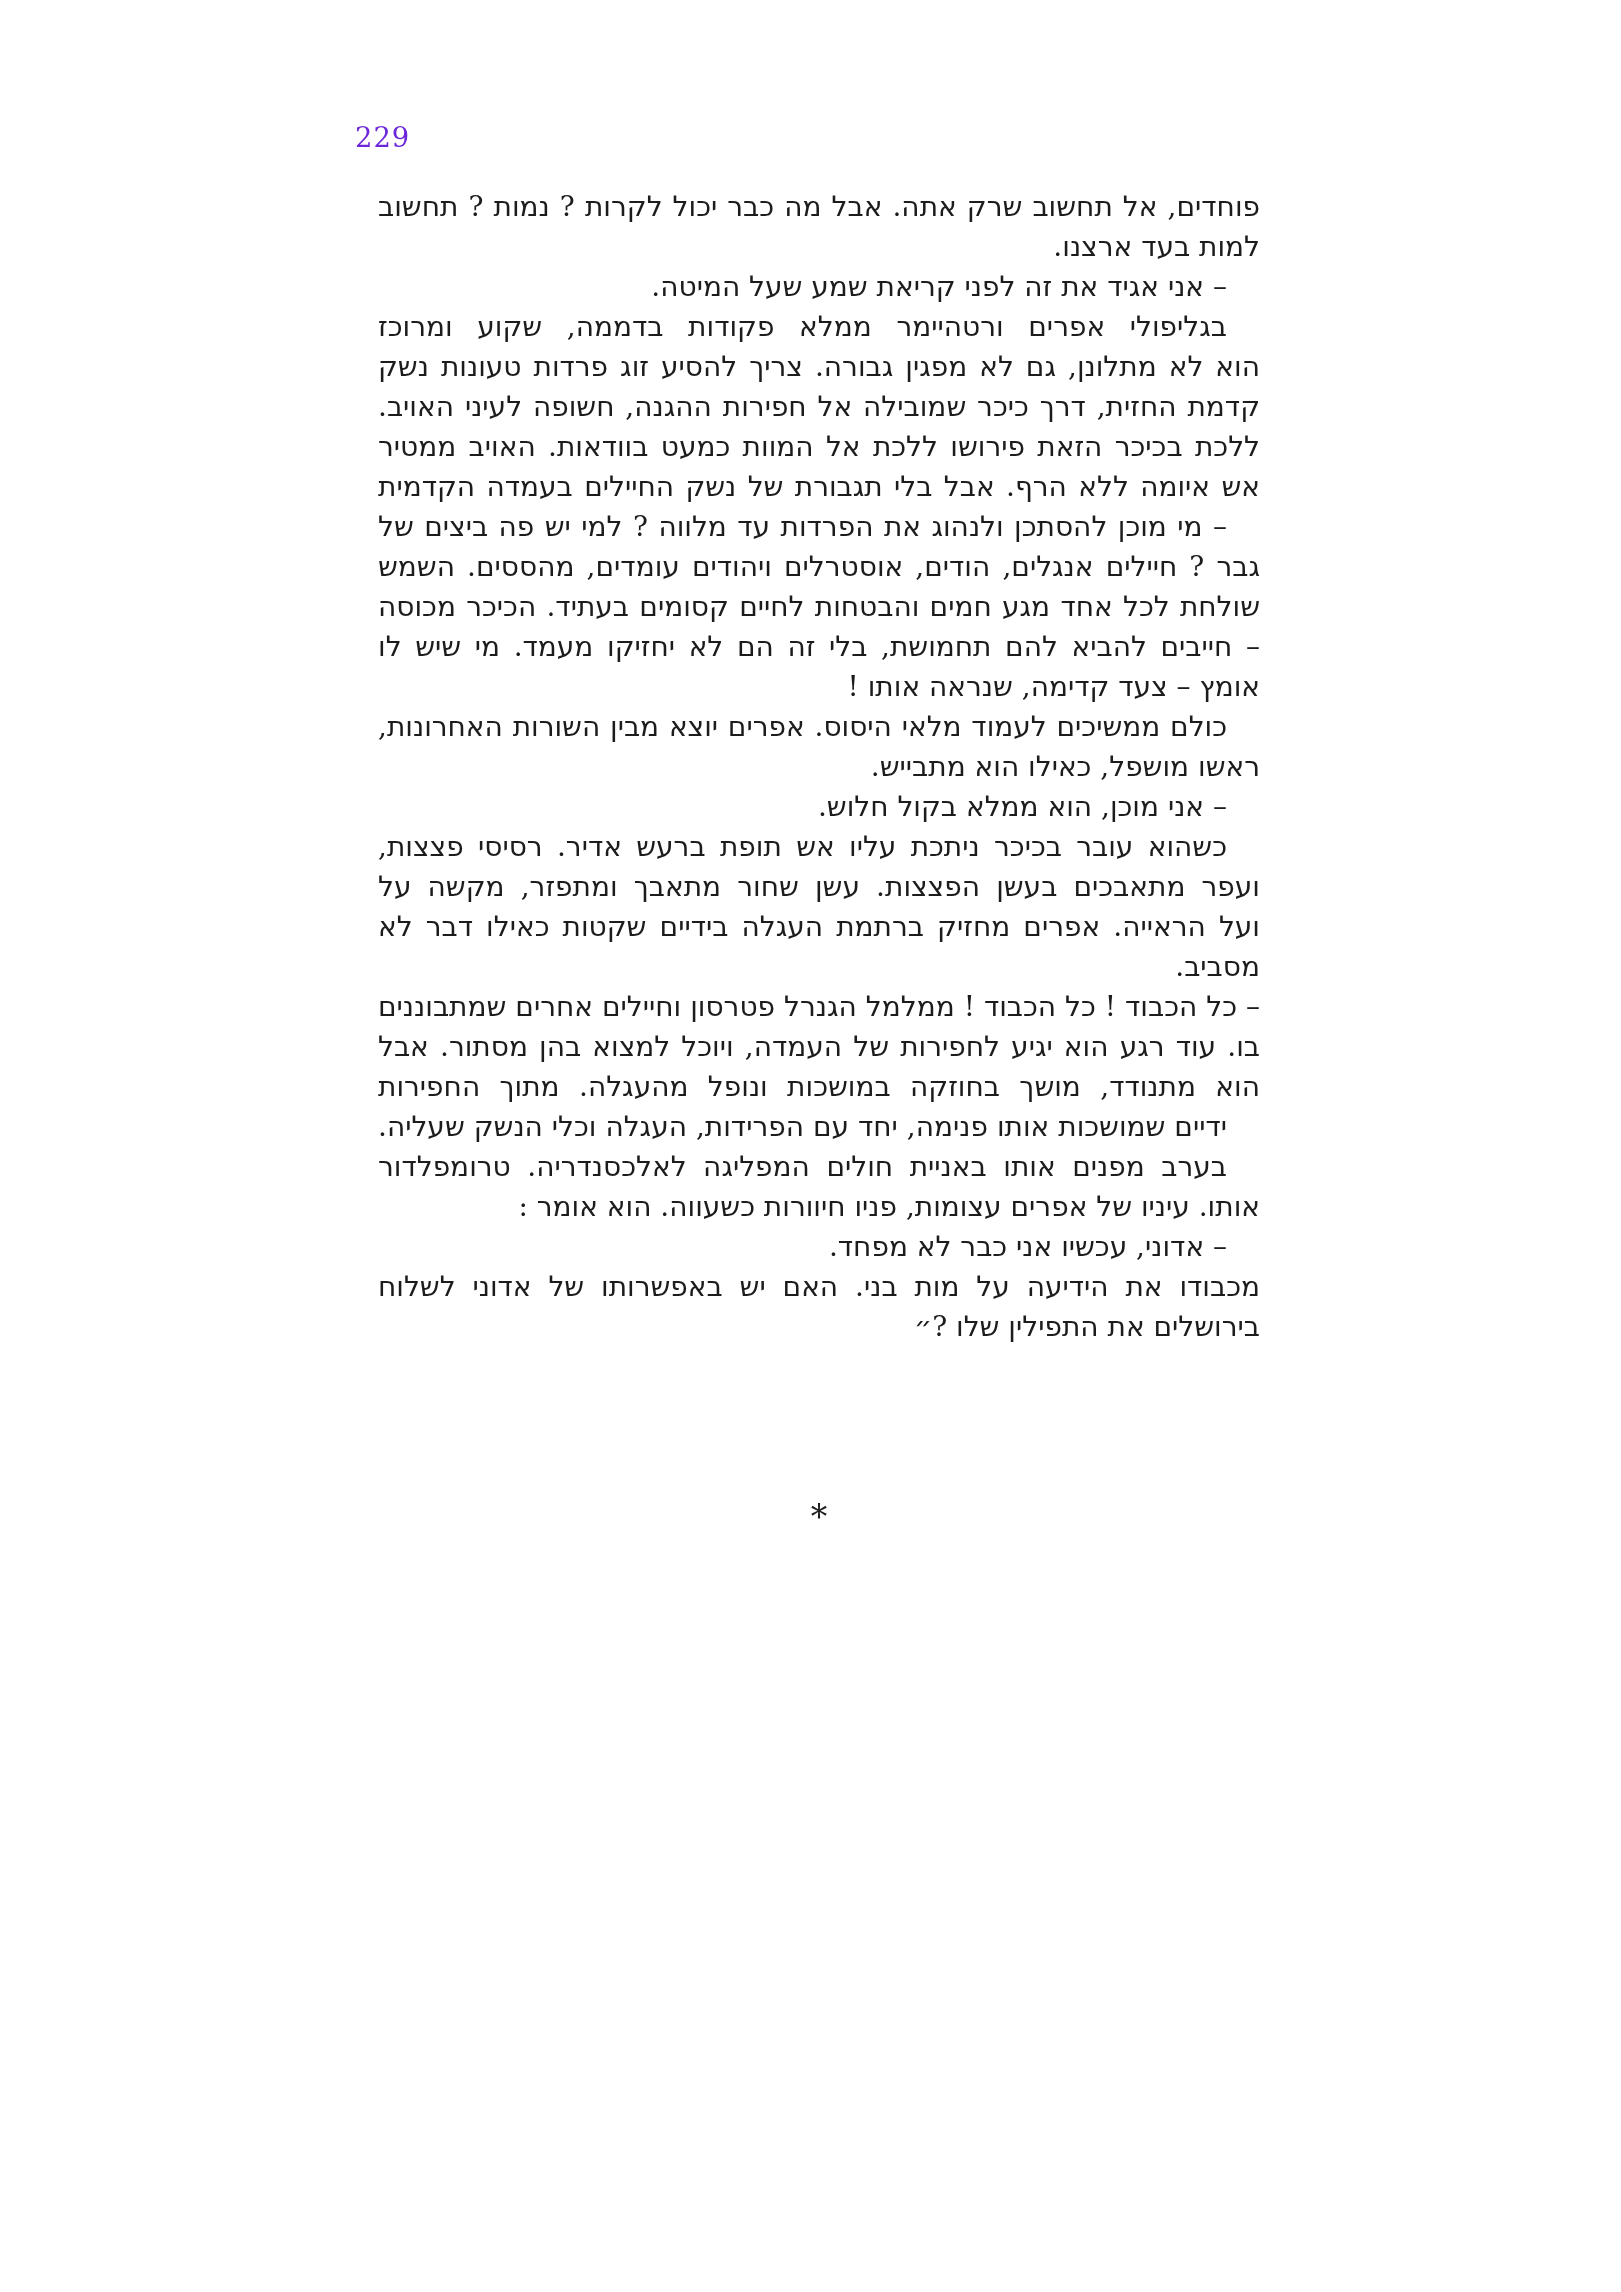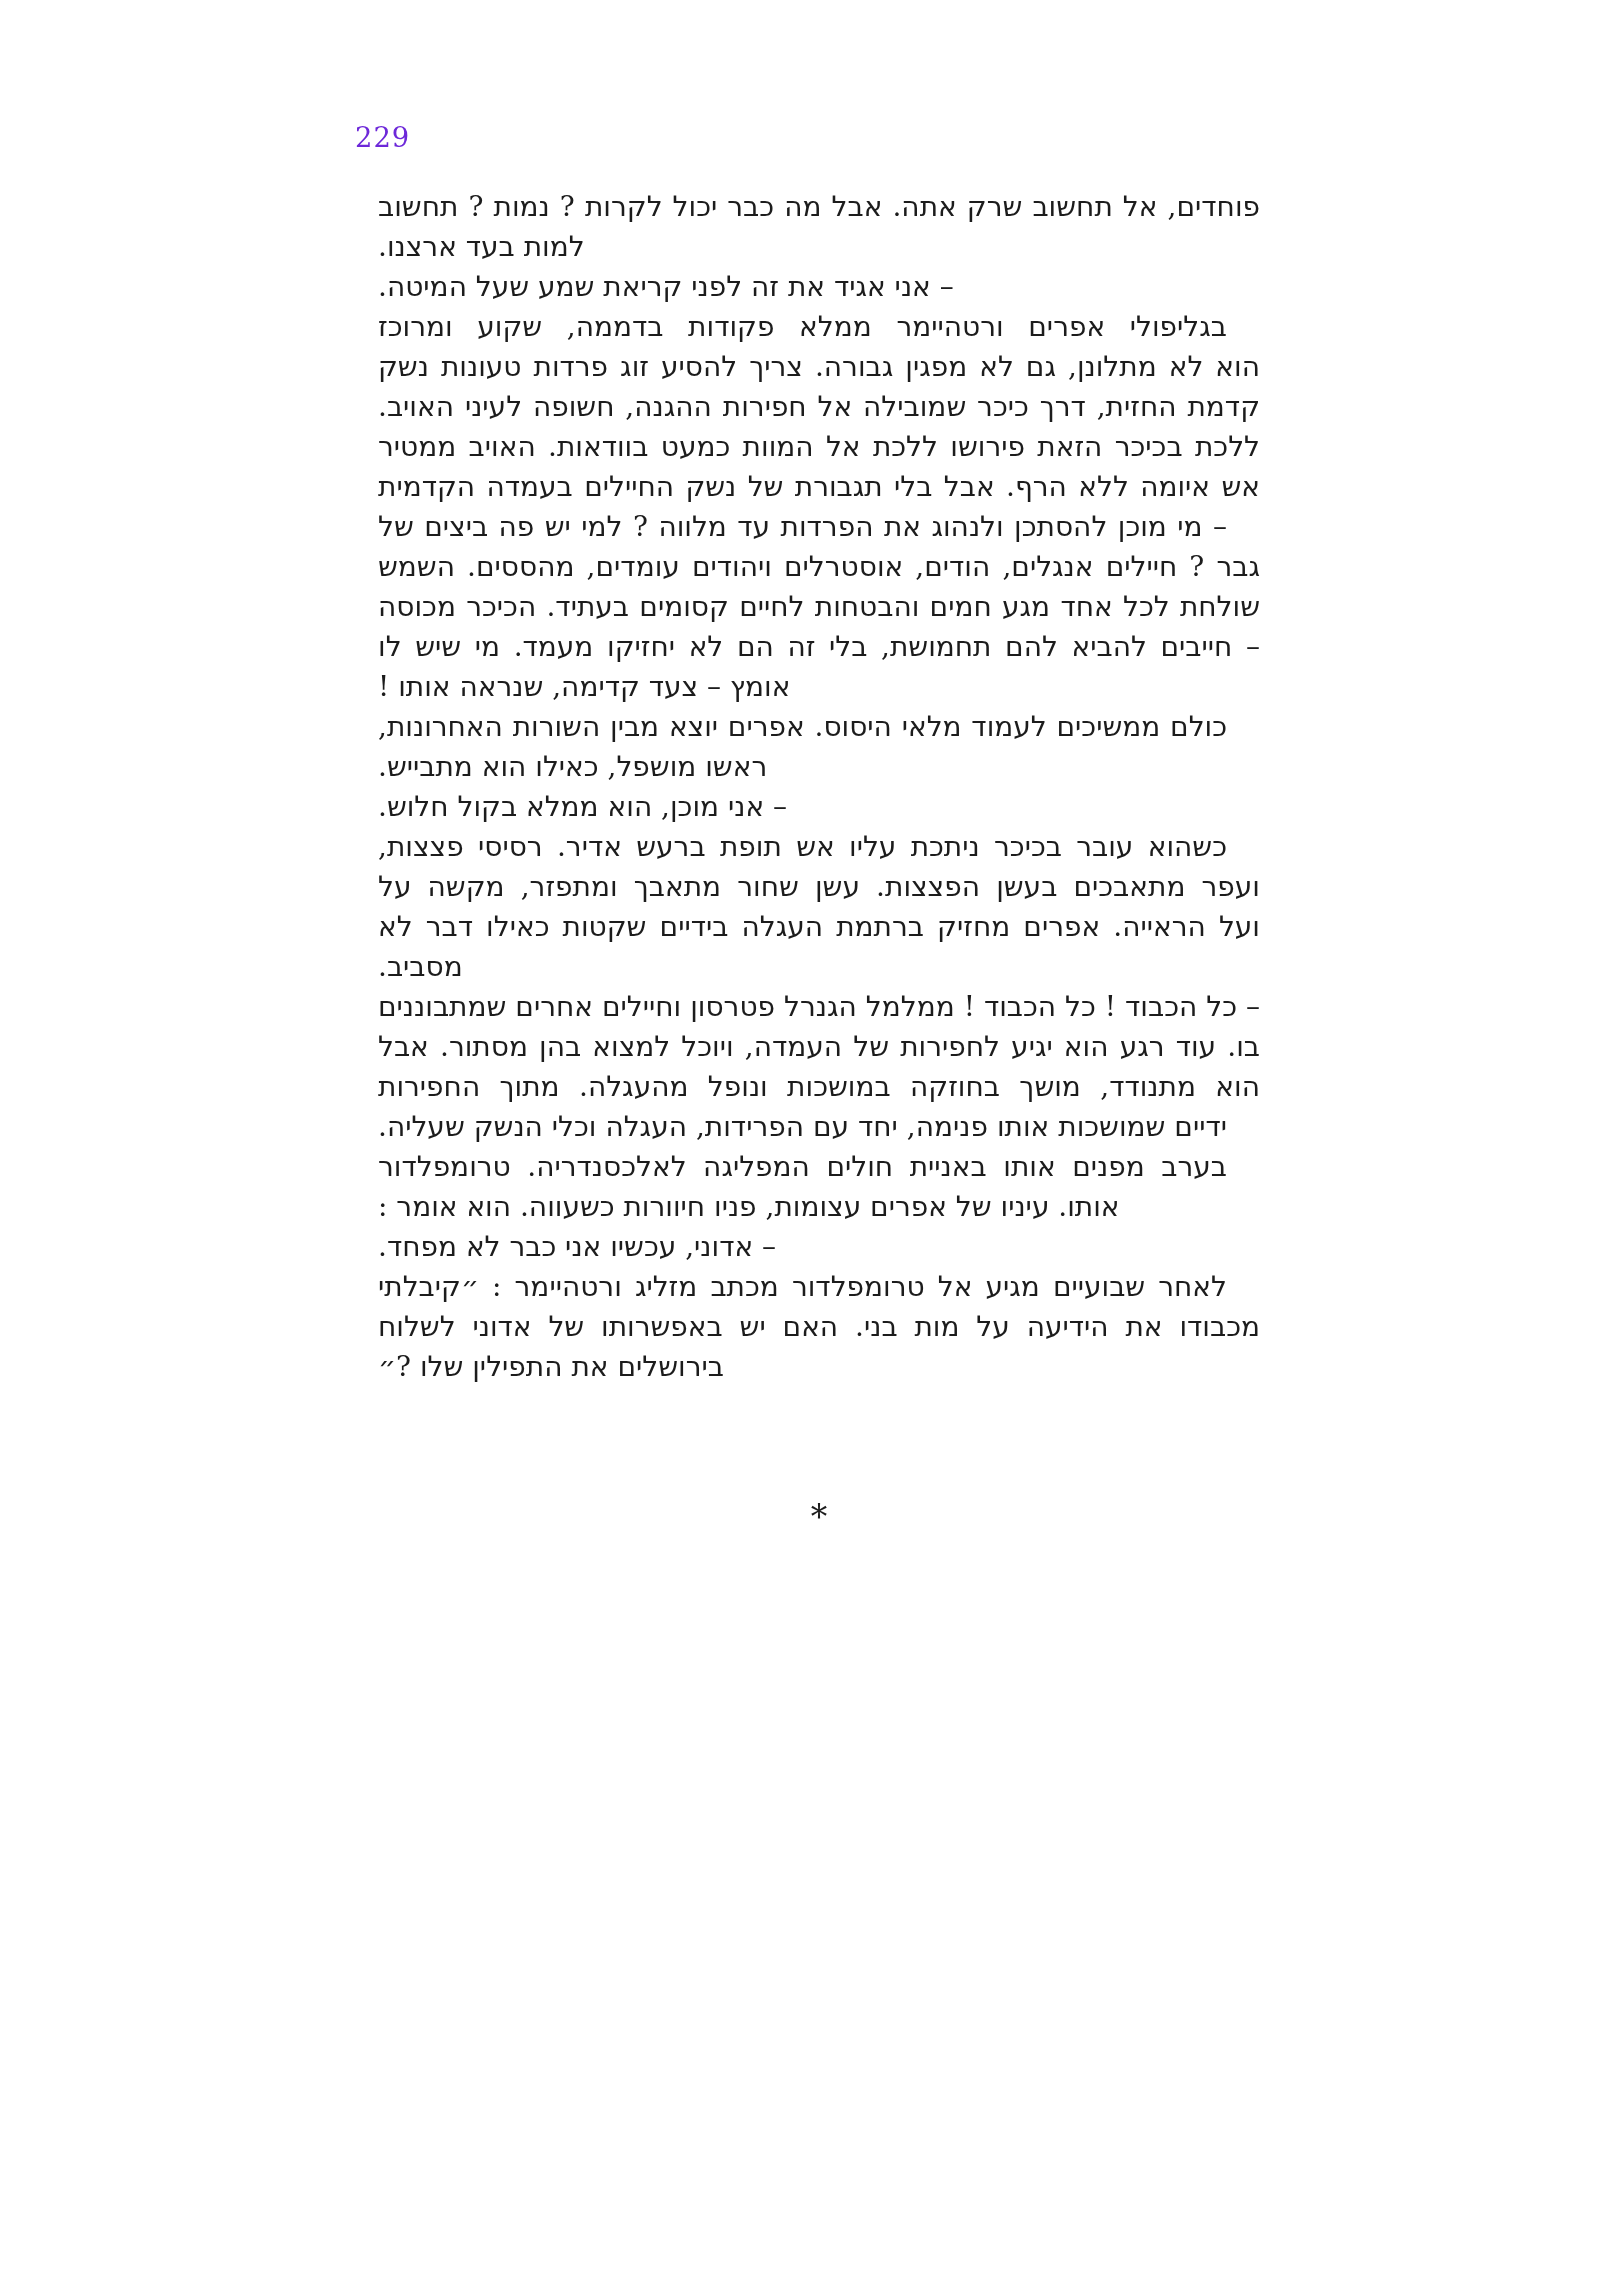--- a/index.html
+++ b/index.html
@@ -33,21 +33,21 @@
     left: 378px;
     top: 187px;
     width: 882px;
     direction: rtl;
     font-size: 28px;
     line-height: 40px;
     color: #1c1c1c;
   }
   .paragraph { margin: 0; padding: 0; }
   .line {
-    text-align: left;
+    text-align: right;
     height: 40px;
     overflow: hidden;
   }
   .line.fill {
     text-align: justify;
     text-align-last: justify;
   }
   .line.indent {
     padding-right: 33px;
   }
@@ -124,21 +124,20 @@
     <div class="paragraph">
       <div class="line fill indent">בערב מפנים אותו באניית חולים המפליגה לאלכסנדריה. טרומפלדור מלווה</div>
       <div class="line">אותו. עיניו של אפרים עצומות, פניו חיוורות כשעווה. הוא אומר :</div>
     </div>
 
     <div class="paragraph">
       <div class="line indent">– אדוני, עכשיו אני כבר לא מפחד.</div>
     </div>
 
     <div class="paragraph">
-      <div class="line fill indent">לאחר שבועיים מגיע אל טרומפלדור מכתב מזליג ורטהיימר : ״קיבלתי</div>
       <div class="line fill">מכבודו את הידיעה על מות בני. האם יש באפשרותו של אדוני לשלוח לכתובתי</div>
       <div class="line">בירושלים את התפילין שלו ?״</div>
     </div>
 
   </div>
 
   <div class="separator">*</div>
 
 </div>
 

